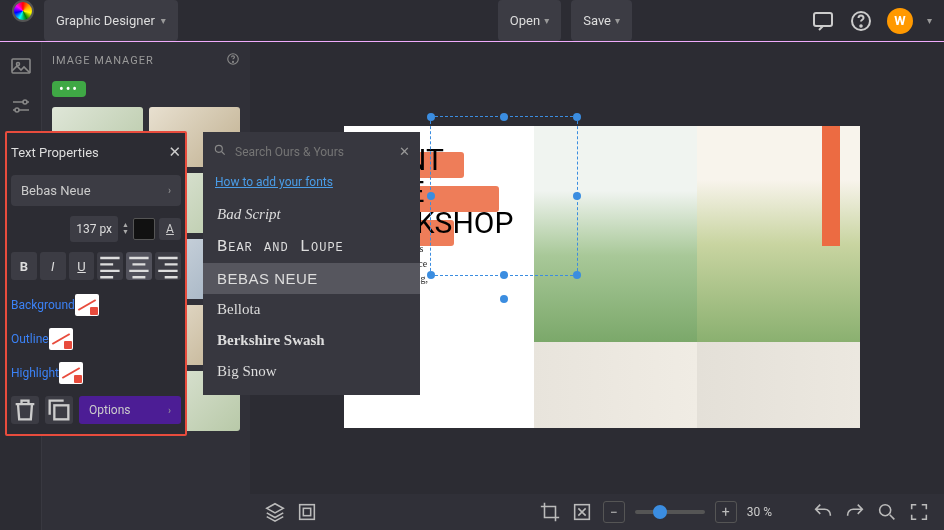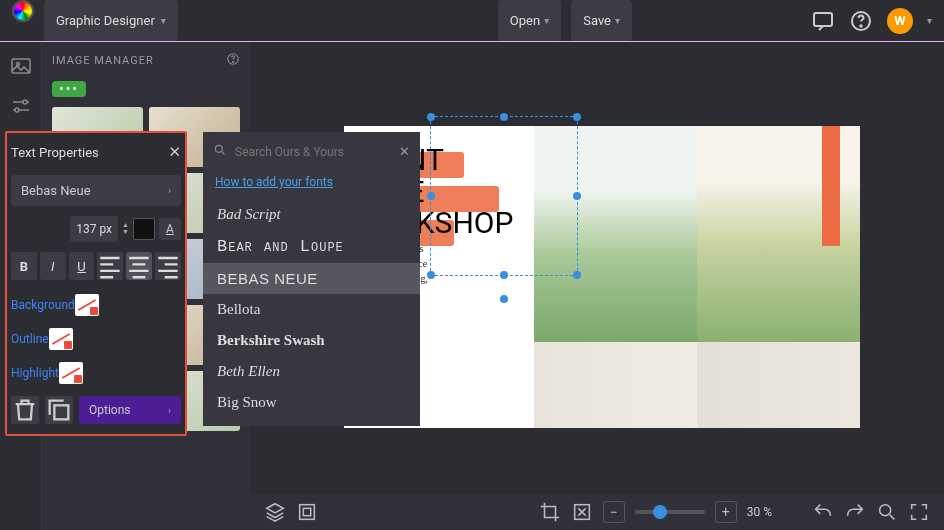--- a/index.html
+++ b/index.html
@@ -258,21 +258,20 @@
     </span>
     <input class="font-search-in" placeholder="Search Ours &amp; Yours" style="">
     <span class="close-x" style="font-size:13px;color:#999;">✕</span>
   </div>
   <div class="font-link">How to add your fonts</div>
   <div class="font-item" style="font-family:cursive;font-style:italic;">Bad Script</div>
   <div class="font-item" style="font-family:Liberation Mono, monospace;font-variant:small-caps;letter-spacing:1px;font-size:17px;">Bear and Loupe</div>
   <div class="font-item selected" style="font-family:Impact,'Arial Black',sans-serif;text-transform:uppercase;letter-spacing:0.5px;">Bebas Neue</div>
   <div class="font-item" style="font-family:Georgia,serif;">Bellota</div>
   <div class="font-item" style="font-family:'Brush Script MT',cursive;font-weight:bold;">Berkshire Swash</div>
-  <div class="font-item" style="font-family:'Brush Script MT',cursive;font-style:italic;">Beth Ellen</div>
   <div class="font-item" style="font-family:'Comic Sans MS',cursive;font-size:15px;">Big Snow</div>
 </div>
 
 <div class="canvas-area">
   <div class="canvas">
     <div class="canvas-left">
       <div class="brush" style="left:0;top:26px;width:120px;"></div>
       <div class="brush" style="left:0;top:60px;width:155px;"></div>
       <div class="brush" style="left:0;top:94px;width:110px;"></div>
       <div class="plant-title">

